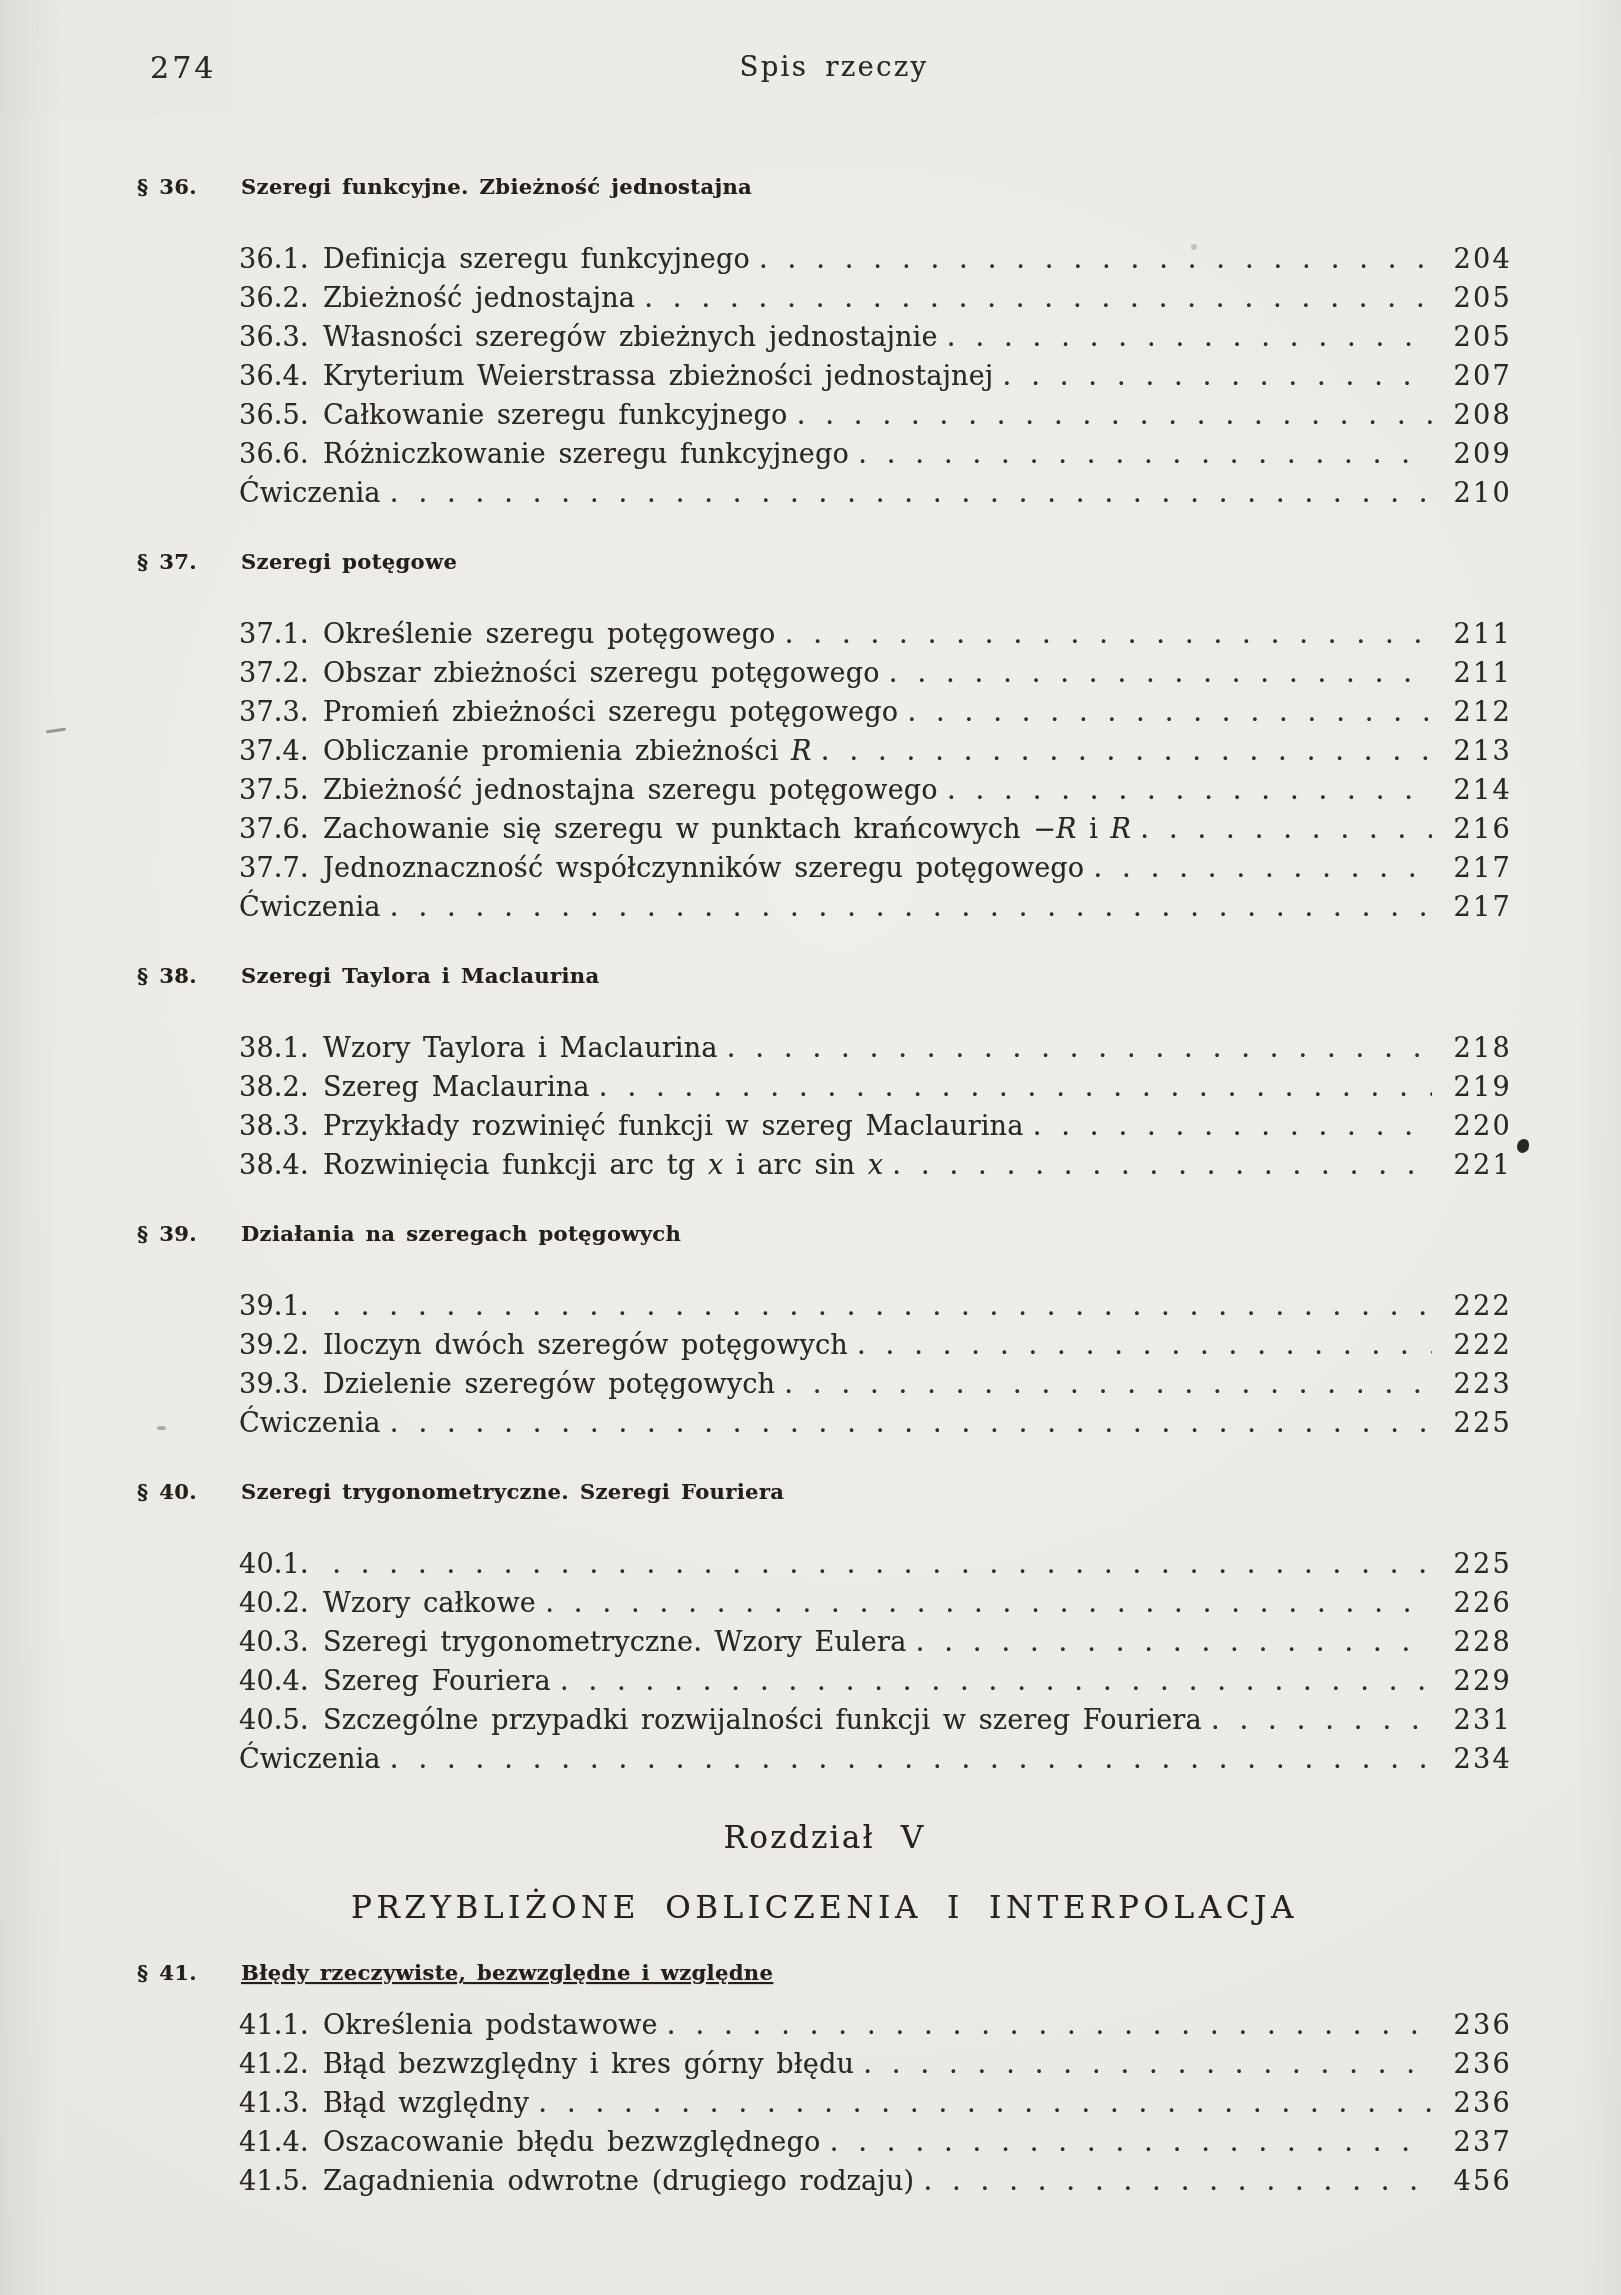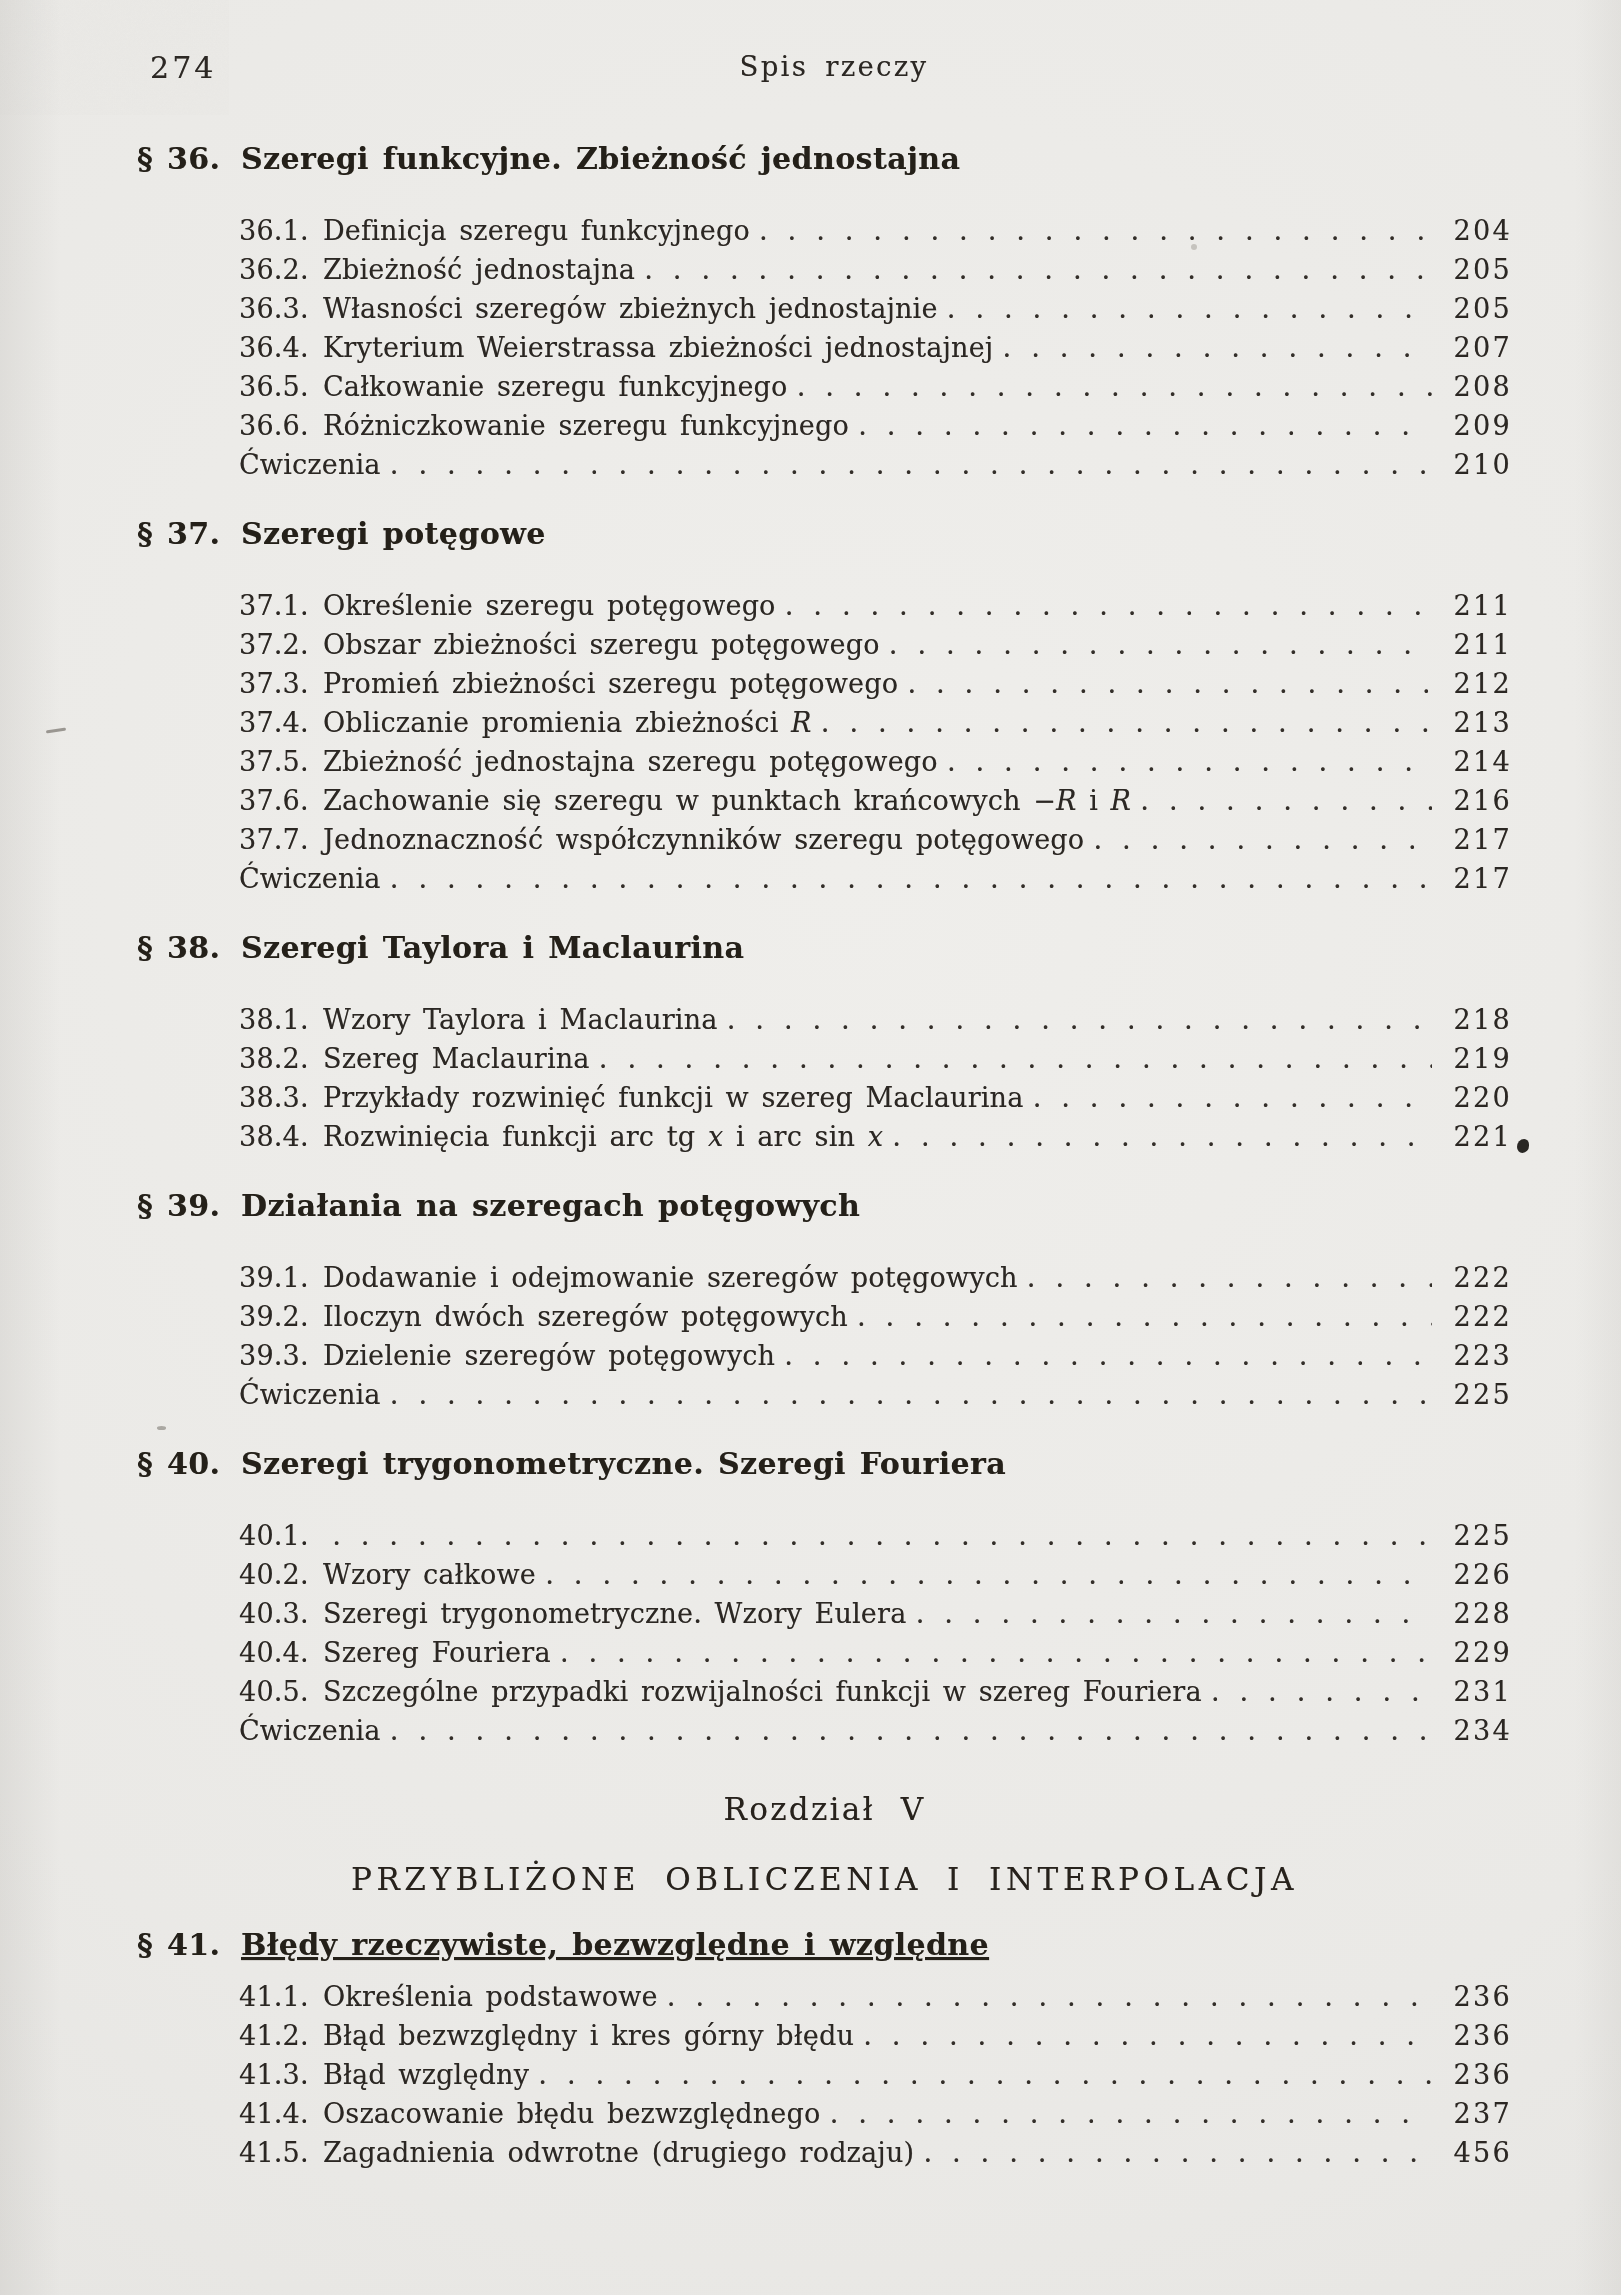--- a/index.html
+++ b/index.html
@@ -28,26 +28,27 @@
   .running-title {
     text-align: center;
     font-size: 27.5px; letter-spacing: 2.3px; word-spacing: 6.1px;
   }
 
   
   .toc { position: absolute; left: 137px; top: 141px; width: 1375px; }
 
   .toc-section { margin-bottom: 32px; }
   .sec-head {
-    font-weight: bold; font-size: 30px;
+    font-weight: bold; font-size: 21px;
     height: 35px; line-height: 35px;
     margin-bottom: 35px;
     white-space: nowrap;
     letter-spacing: 0.4px; word-spacing: 3.1px;
     color: #242019;
+    margin-top: 28px;
   }
   .sec-label { display: inline-block; width: 104px; }
 
   .entry {
     display: flex; align-items: center;
     height: 39px; line-height: 39px;
     padding-left: 102px;
     font-size: 27px; letter-spacing: 0.2px; word-spacing: 3.8px;
     white-space: nowrap;
   }
@@ -268,21 +269,20 @@
 </div>
   </section>
 
   <section class="toc-section">
     <div class="sec-head">
       <span class="sec-label">§ 39.</span><span class="sec-title">Działania na szeregach potęgowych</span>
     </div>
     <div class="entries">
   <div class="entry">
     <span class="e-num">39.1.</span>
-            <span class="e-text"><span>Dodawanie i odejmowanie szeregów potęgowych</span></span>
             <span class="leader"></span>
             <span class="e-page">222</span>
   </div>
 
   <div class="entry">
     <span class="e-num">39.2.</span>
             <span class="e-text"><span>Iloczyn dwóch szeregów potęgowych</span></span>
             <span class="leader"></span>
             <span class="e-page">222</span>
   </div>

